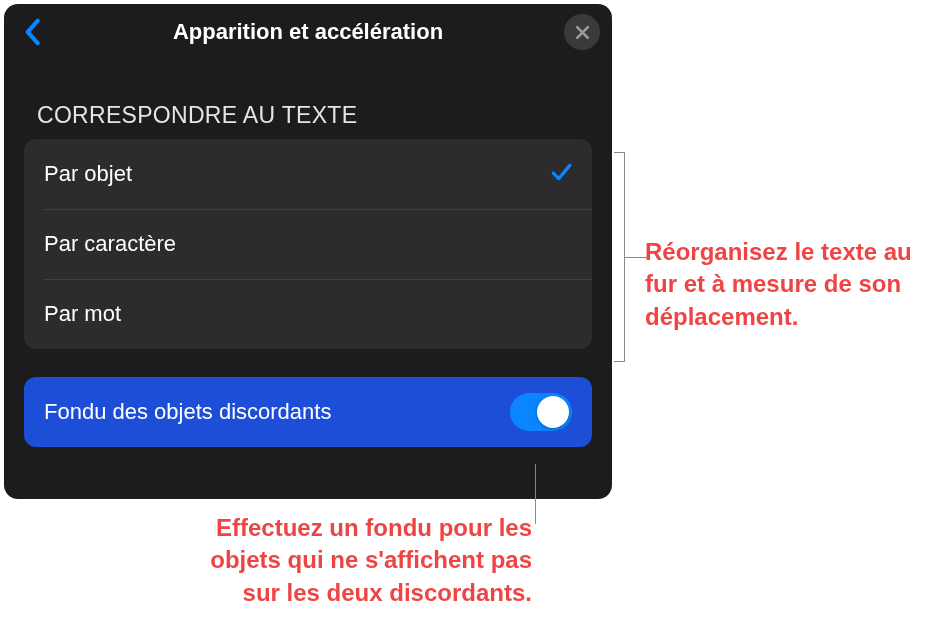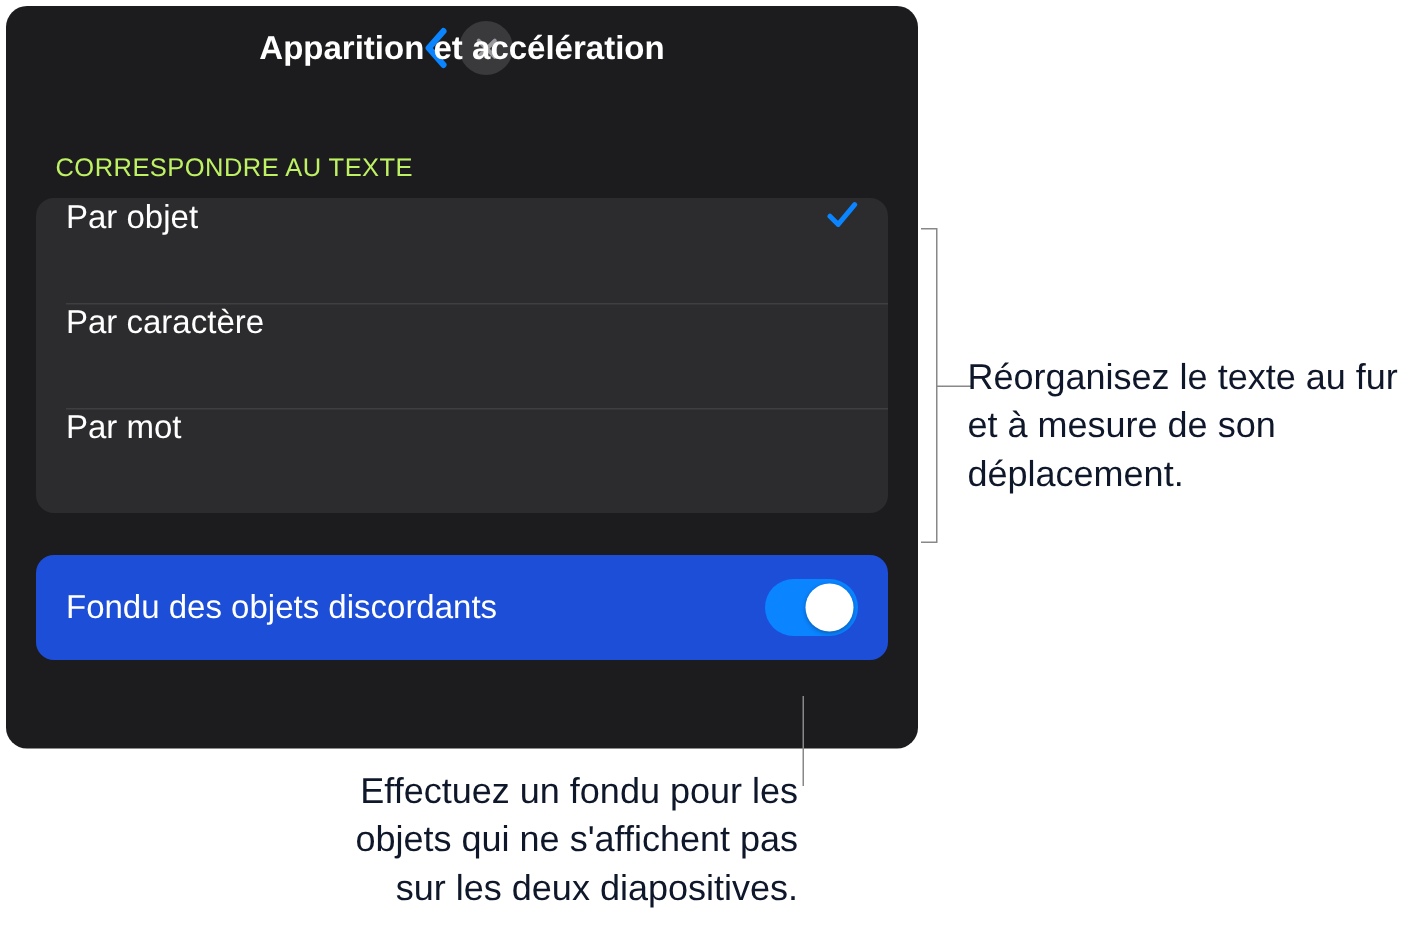--- a/index.html
+++ b/index.html
@@ -20,21 +20,21 @@
       top: 4px;
       width: 608px;
       height: 495px;
       background: #1c1c1e;
       border-radius: 14px;
       overflow: hidden;
     }
     .header {
       display: flex;
       align-items: center;
-      justify-content: center;
+      justify-content: space-between;
       height: 56px;
       padding: 0 12px;
       position: relative;
     }
     .back-chevron {
       color: #0a84ff;
       display: flex;
       align-items: center;
       justify-content: center;
       cursor: pointer;
@@ -62,35 +62,35 @@
       display: flex;
       align-items: center;
       justify-content: center;
       cursor: pointer;
     }
     .close-dot svg {
       width: 15px;
       height: 15px;
     }
     .section-header {
-      color: #bef264;
-      font-size: 17px;
+      color: #e5e5e5;
+      font-size: 23px;
       padding: 42px 33px 10px 33px;
       text-transform: uppercase;
       letter-spacing: 0.3px;
     }
     .option-group {
       margin: 0 20px;
       background: #2c2c2e;
       border-radius: 12px;
       overflow: hidden;
     }
     .option-row {
       display: flex;
-      align-items: flex-start;
+      align-items: center;
       justify-content: space-between;
       height: 70px;
       padding: 0 20px;
       cursor: pointer;
       position: relative;
     }
     .option-row + .option-row::before {
       content: "";
       position: absolute;
       left: 20px;
@@ -141,24 +141,24 @@
       right: 3px;
       top: 3px;
       width: 32px;
       height: 32px;
       border-radius: 50%;
       background: #ffffff;
       box-shadow: 0 1px 3px rgba(0,0,0,0.3);
     }
     .callout {
       position: absolute;
-      color: #0f172a;
+      color: #ef4444;
       font-size: 24px;
       line-height: 1.35;
-      font-weight: 400;
+      font-weight: 700;
     }
     .callout-right {
       left: 645px;
       top: 236px;
       width: 290px;
     }
     .callout-bottom {
       left: 202px;
       top: 512px;
       width: 330px;
@@ -261,13 +261,13 @@
 
 <div class="bracket-right">
   <div class="v"></div>
   <div class="t"></div>
   <div class="b"></div>
   <div class="m"></div>
 </div>
 <div class="callout callout-right">Réorganisez le texte au fur et à mesure de son déplacement.</div>
 
 <div class="line-bottom"></div>
-<div class="callout callout-bottom">Effectuez un fondu pour les objets qui ne s'affichent pas sur les deux diapositives.</div>
+<div class="callout callout-bottom">Effectuez un fondu pour les objets qui ne s'affichent pas sur les deux discordants.</div>
 
 </body></html>

